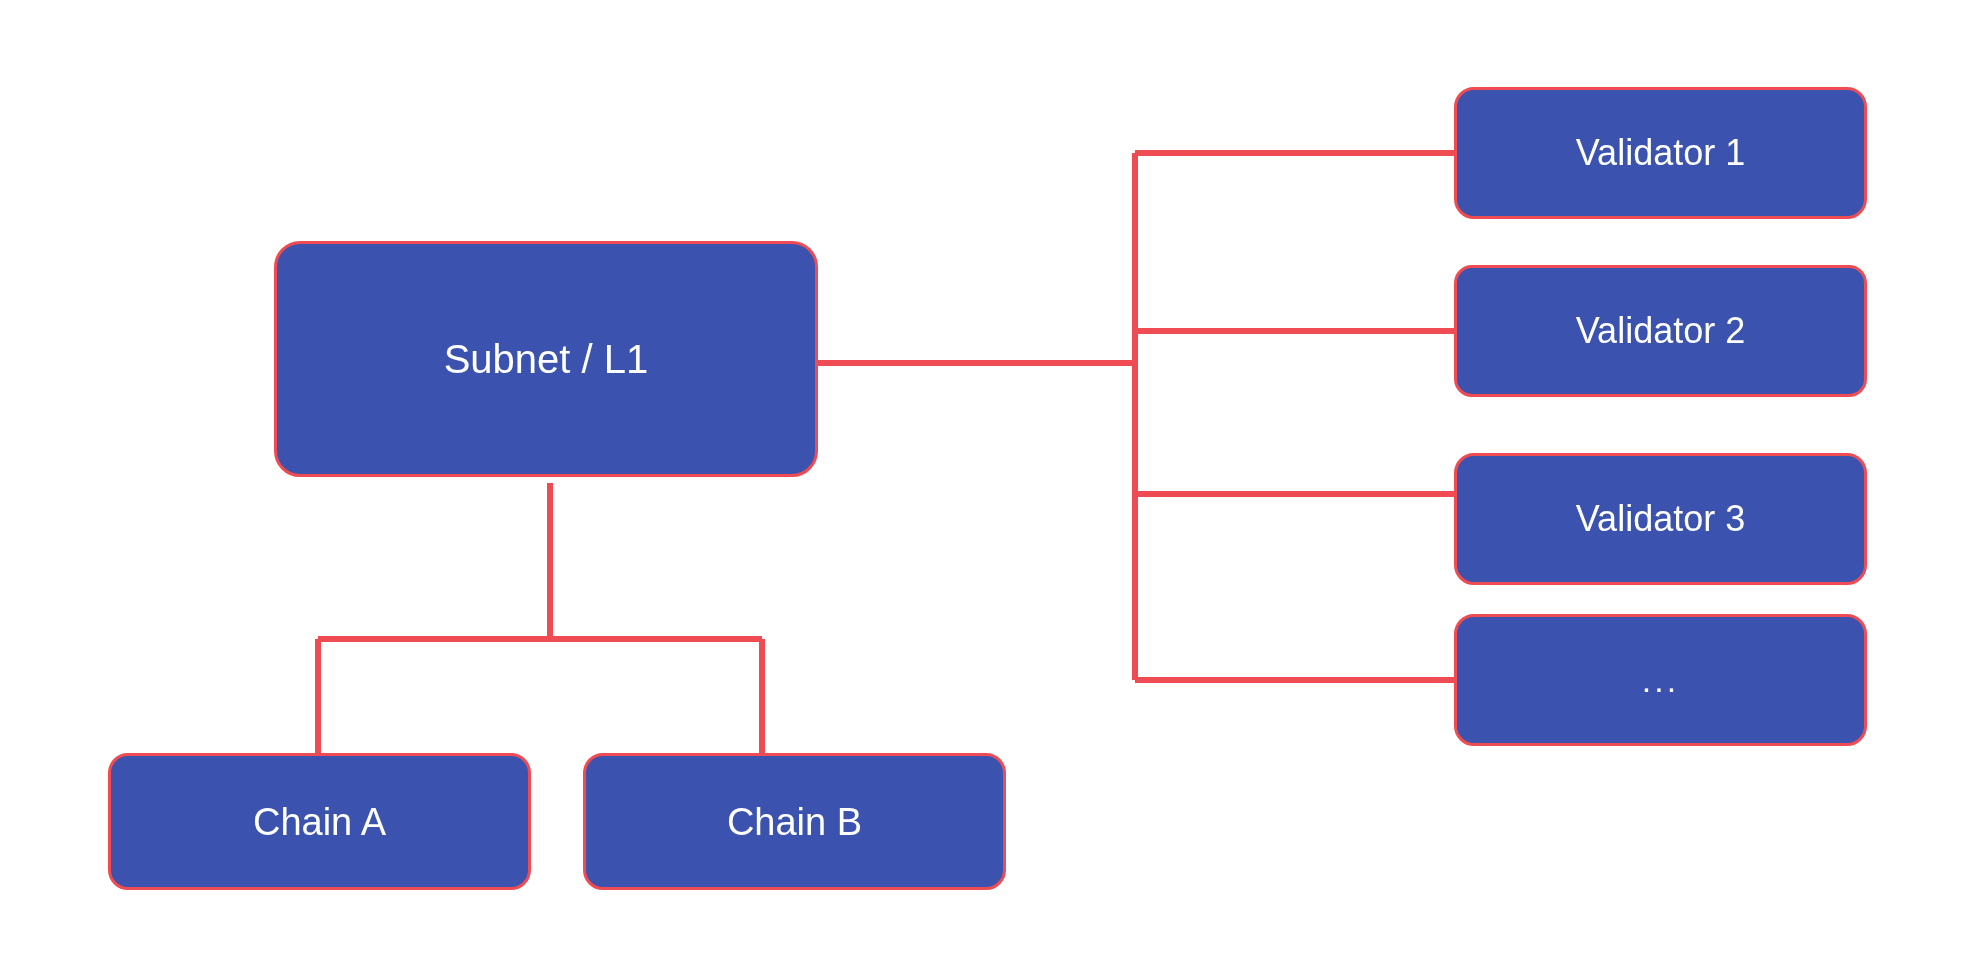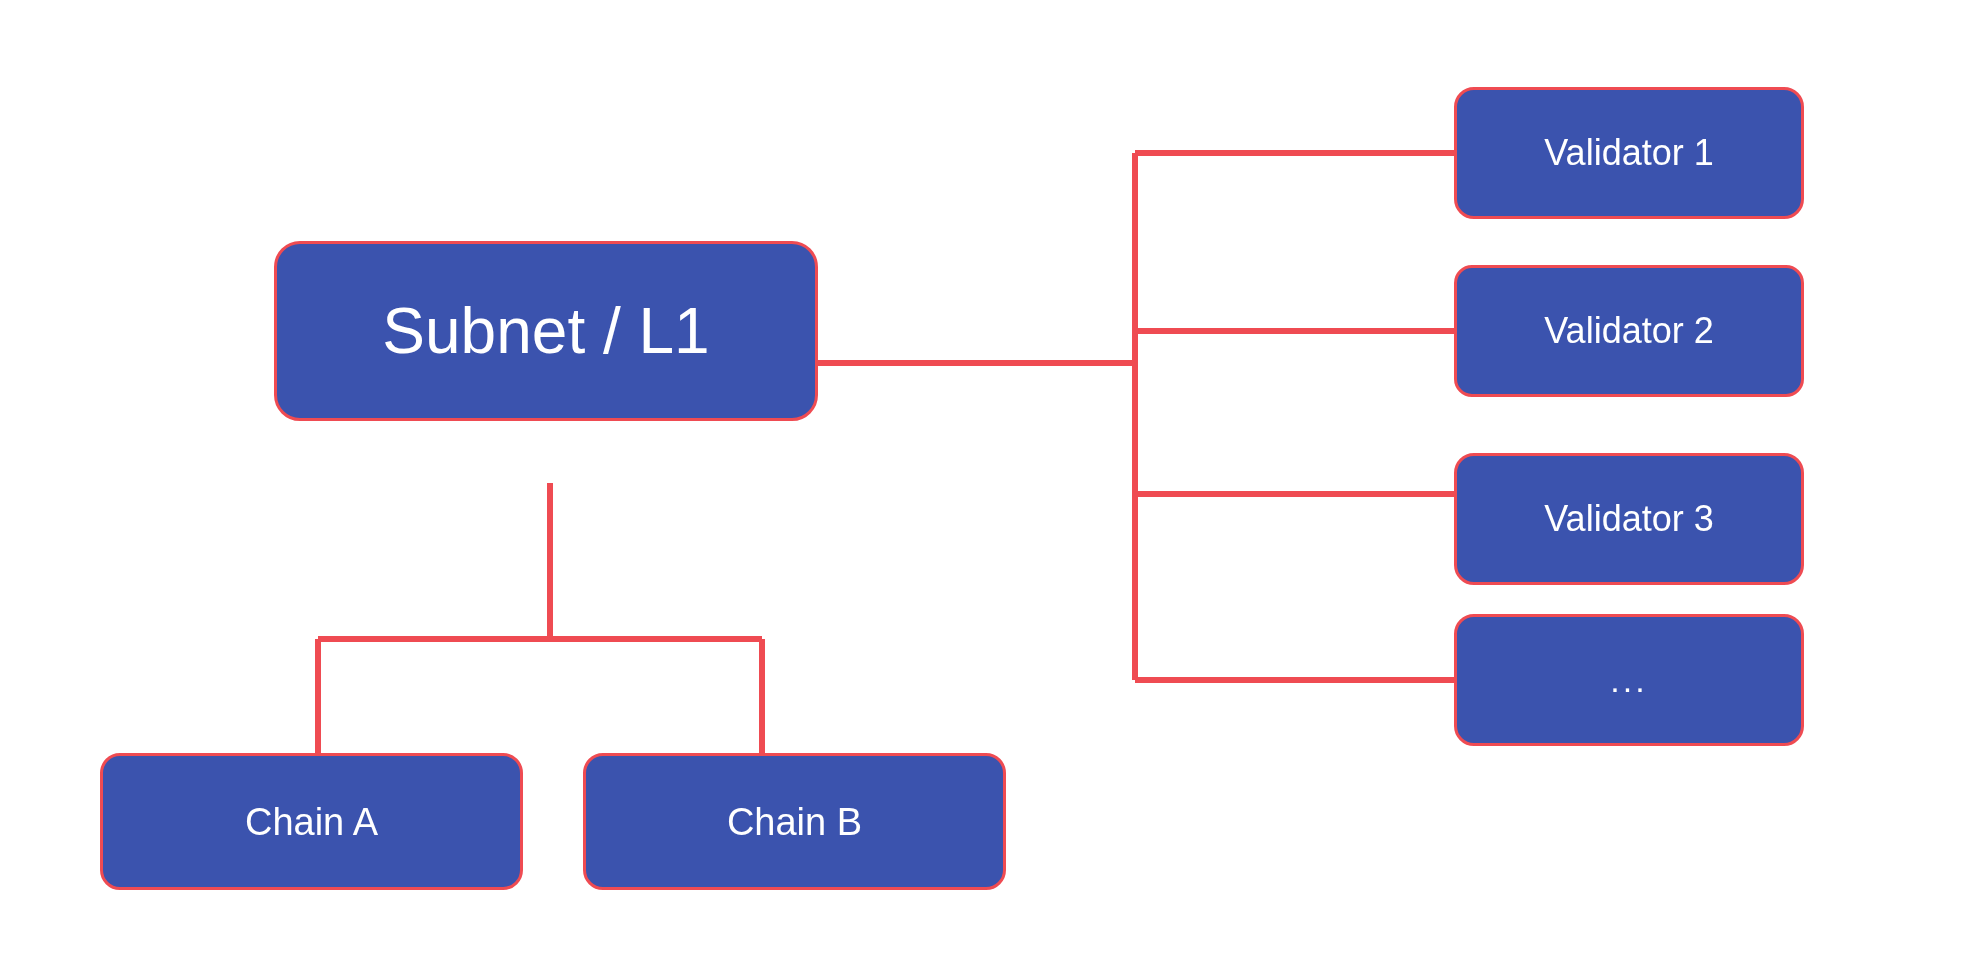--- a/index.html
+++ b/index.html
@@ -47,40 +47,40 @@
   .node-label {
     display: block;
     color: #ffffff;
   }
 
   
   .node--root {
     left: 274px;
     top: 241px;
     width: 544px;
-    height: 180px;
+    height: 236px;
     border-radius: 26px;
-    font-size: 64px;
+    font-size: 40px;
   }
 
   
   .node--chain {
     top: 753px;
     width: 423px;
     height: 137px;
     border-radius: 20px;
     font-size: 38px;
   }
-  .node--chain-a { left: 100px; }
+  .node--chain-a { left: 108px; }
   .node--chain-b { left: 583px; border-radius: 20px; }
 
   
   .node--validator {
     left: 1454px;
-    width: 350px;
+    width: 413px;
     height: 132px;
     border-radius: 20px;
     font-size: 36px;
   }
   .node--v1 { top: 87px; }
   .node--v2 { top: 265px; border-radius: 18px; }
   .node--v3 { top: 453px; align-items: center; }
   .node--vmore { top: 614px; font-size: 34px; letter-spacing: 3px; }
 </style>
 </head>

